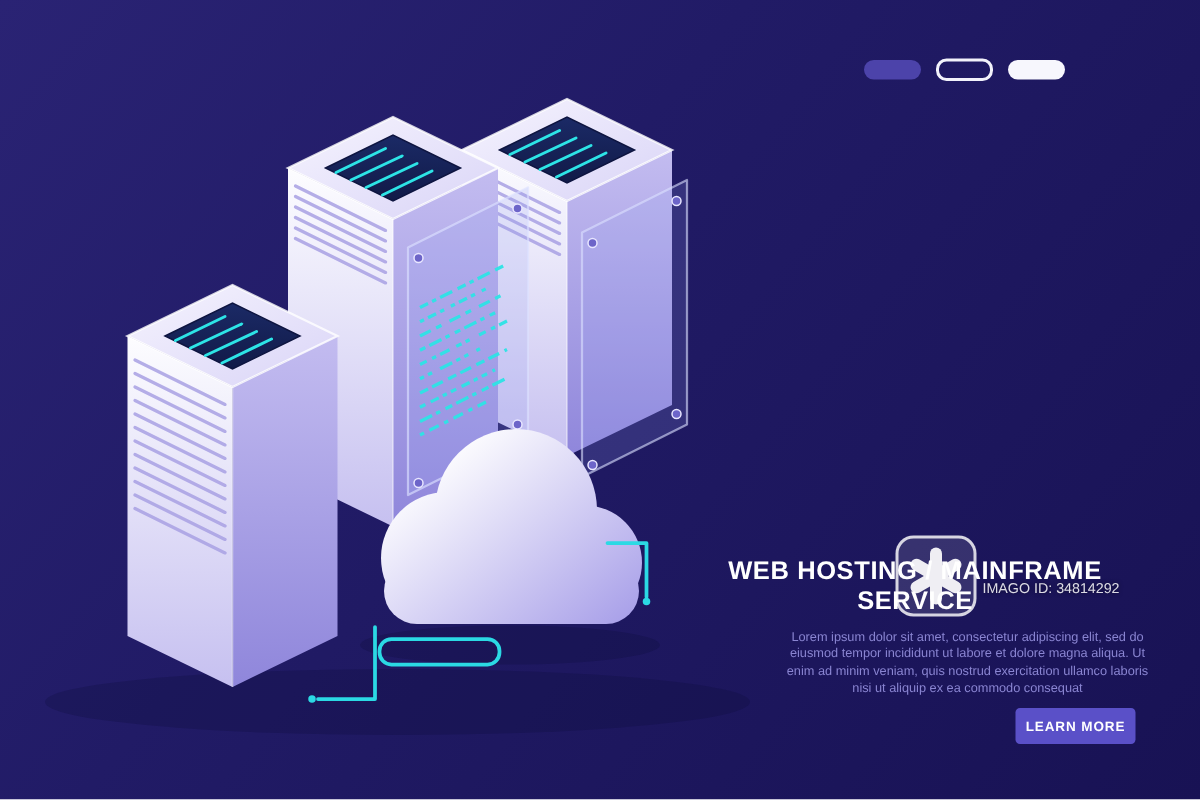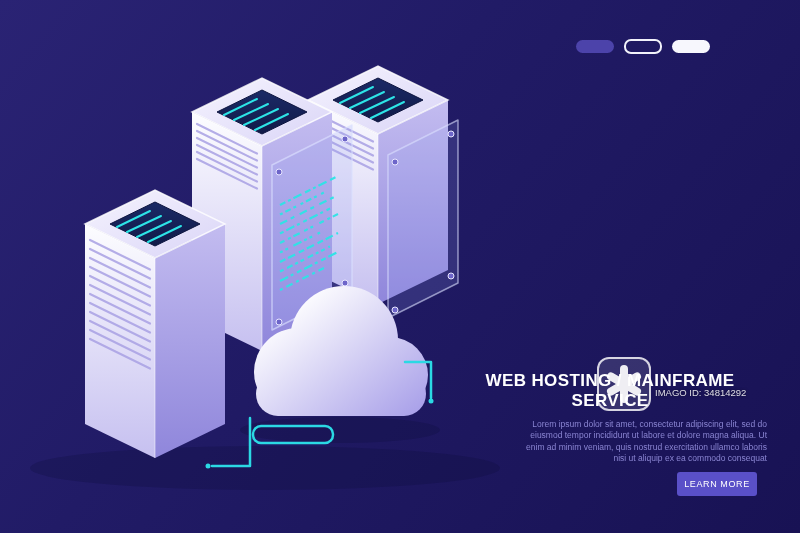--- a/index.html
+++ b/index.html
@@ -31,27 +31,27 @@
   .hero-title {
     position: absolute; left: 448px; top: 371px; width: 324px;
     z-index: 2;
     color: #ffffff; font-size: 17px; font-weight: bold;
     letter-spacing: 0.4px; text-align: center;
   }
   .hero-desc {
     position: absolute; left: 523px; top: 419px; width: 244px;
     z-index: 2;
     color: #8a85d2; font-size: 8.5px; line-height: 1.35;
-    text-align: right;
+    text-align: center;
   }
   .cta-button {
     position: absolute; left: 677px; top: 472px; width: 80px; height: 24px;
     z-index: 4;
     background: #5a50c8; border: none; border-radius: 3px;
-    color: #ffffff; font-size: 9px; font-weight: normal; letter-spacing: 0.6px;
+    color: #ffffff; font-size: 9px; font-weight: bold; letter-spacing: 0.6px;
     font-family: "Liberation Sans", sans-serif;
     display: flex; align-items: center; justify-content: center;
     cursor: pointer;
   }
 
   
   .wm-logo {
     position: absolute; left: 597px; top: 357px; width: 54px; height: 54px;
     z-index: 5;
     border: 2px solid rgba(255,255,255,0.8); border-radius: 12px;

